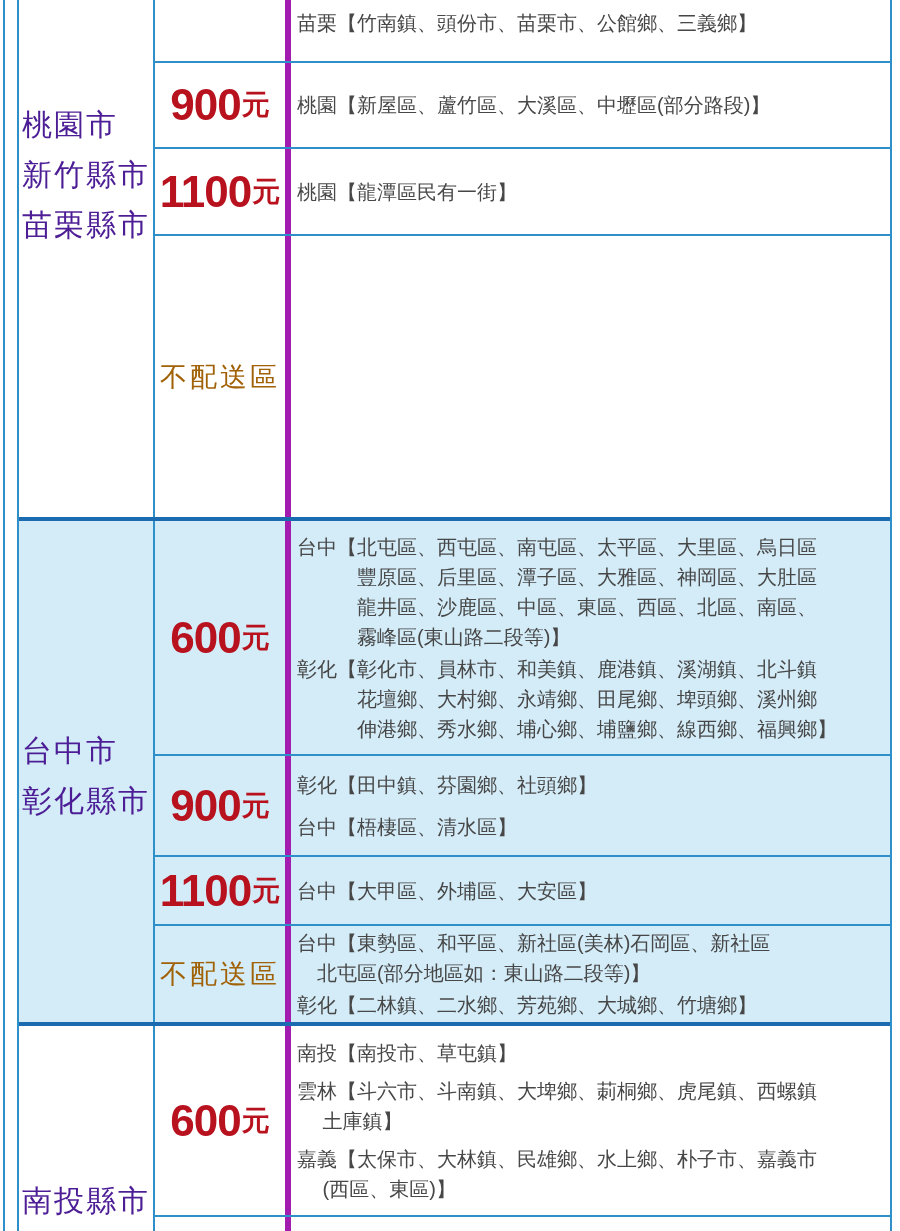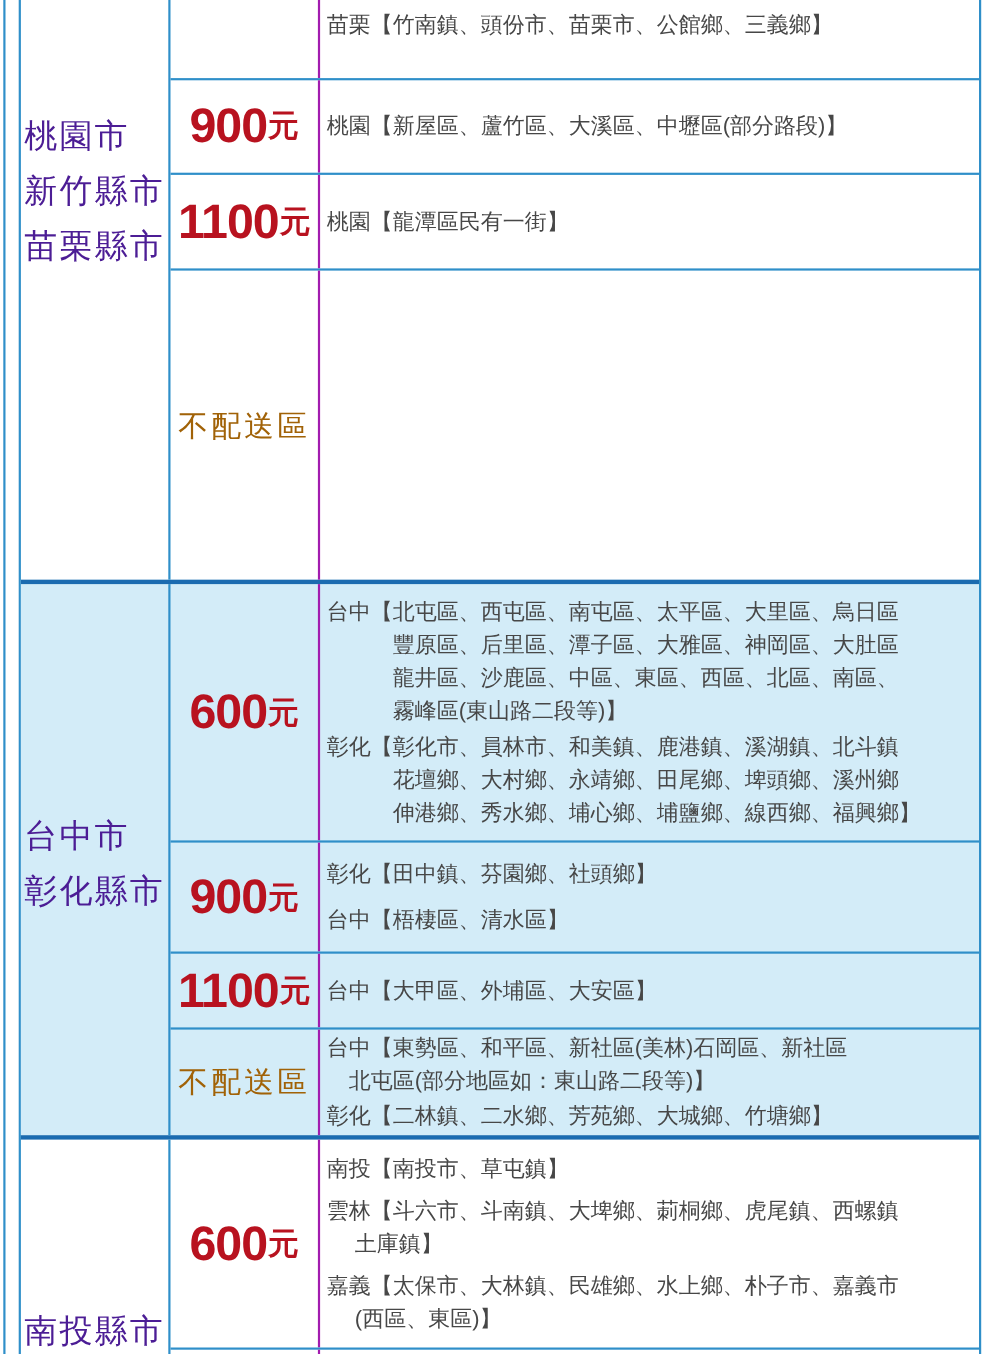--- a/index.html
+++ b/index.html
@@ -20,21 +20,21 @@
   .region-text { padding-left:3px; font-size:30px; line-height:50px; letter-spacing:2px;
                  color:#4c1d95; white-space:pre-line; }
   .s1 .region-text { padding-top:100px; }
   .s2 .region-text { padding-top:205px; }
   .s3 .region-text { padding-top:150px; }
 
   .rows { flex:1; display:flex; flex-direction:column; }
   .row { display:flex; border-top:2px solid #2f8fc9; }
   .row.first { border-top:none; }
 
-  .price { width:136px; flex:none; border-right:2px solid #a21caf;
+  .price { width:136px; flex:none; border-right:6px solid #a21caf;
            display:flex; align-items:center; justify-content:center;text-align:center; }
   .price .num { font-size:44px; font-weight:bold; color:#b8121f; letter-spacing:-1px; }
   .price .unit { font-size:28px; font-weight:bold; color:#b8121f; margin-left:1px; }
   .price .nodeliv { font-size:27px; color:#a16207; letter-spacing:3px; }
 
   .areas { flex:1; display:flex; flex-direction:column; justify-content:center;
            gap:8px; padding:6px 4px 6px 6px; }
   .areas.tight { gap:2px; }
   .areas.top-align { justify-content:flex-start; padding-top:8px; }
   .entry { font-size:20px; line-height:30px; color:#474747; white-space:pre-wrap; }
@@ -47,21 +47,21 @@
 
   <div class="tbl">
 
     <section class="sec s1">
       <div class="region">
         <div class="region-text">桃園市
 新竹縣市
 苗栗縣市</div>
       </div>
       <div class="rows">
-        <div class="row first" style="height:71px">
+        <div class="row first" style="height:61px">
           <div class="price"></div>
           <div class="areas top-align">
             <div class="entry">苗栗【竹南鎮、頭份市、苗栗市、公館鄉、三義鄉】</div>
           </div>
         </div>
         <div class="row" style="height:86px">
           <div class="price">
             <span class="num">900</span>
               <span class="unit">元</span>
           </div>

